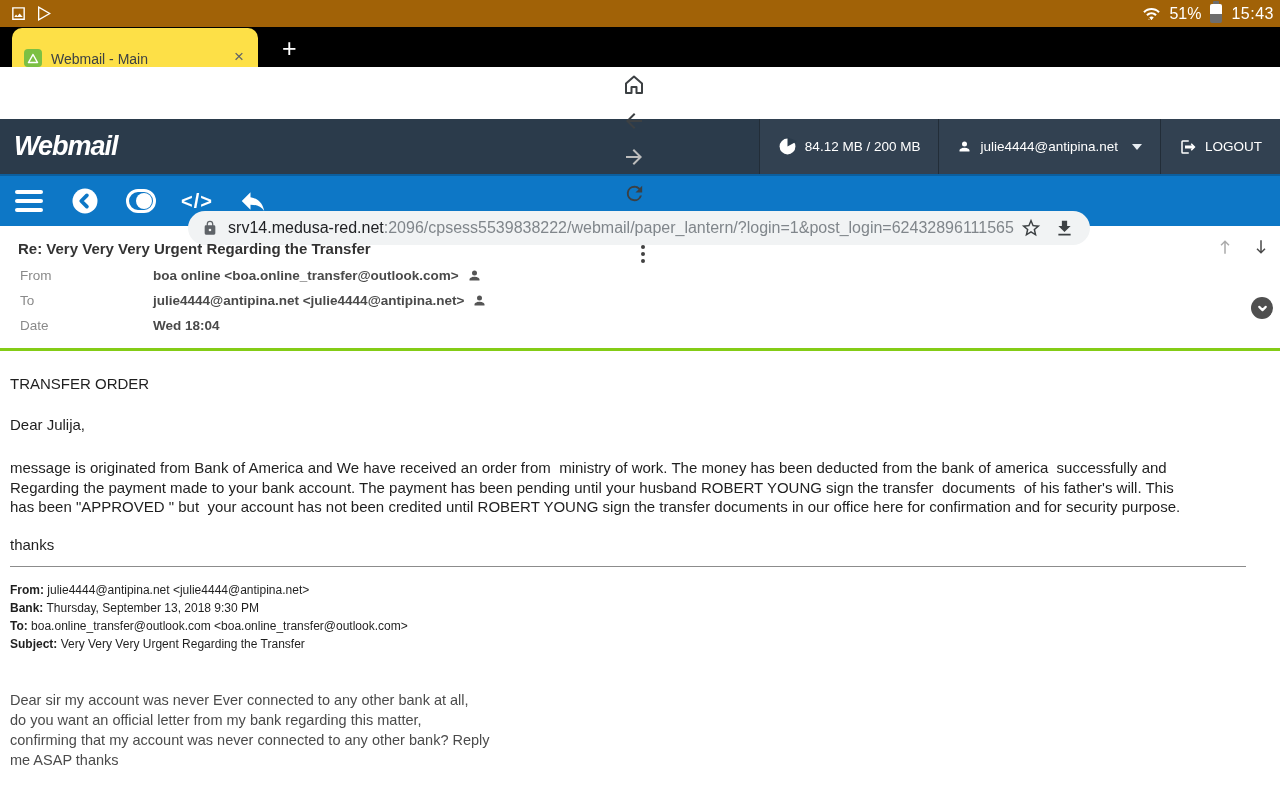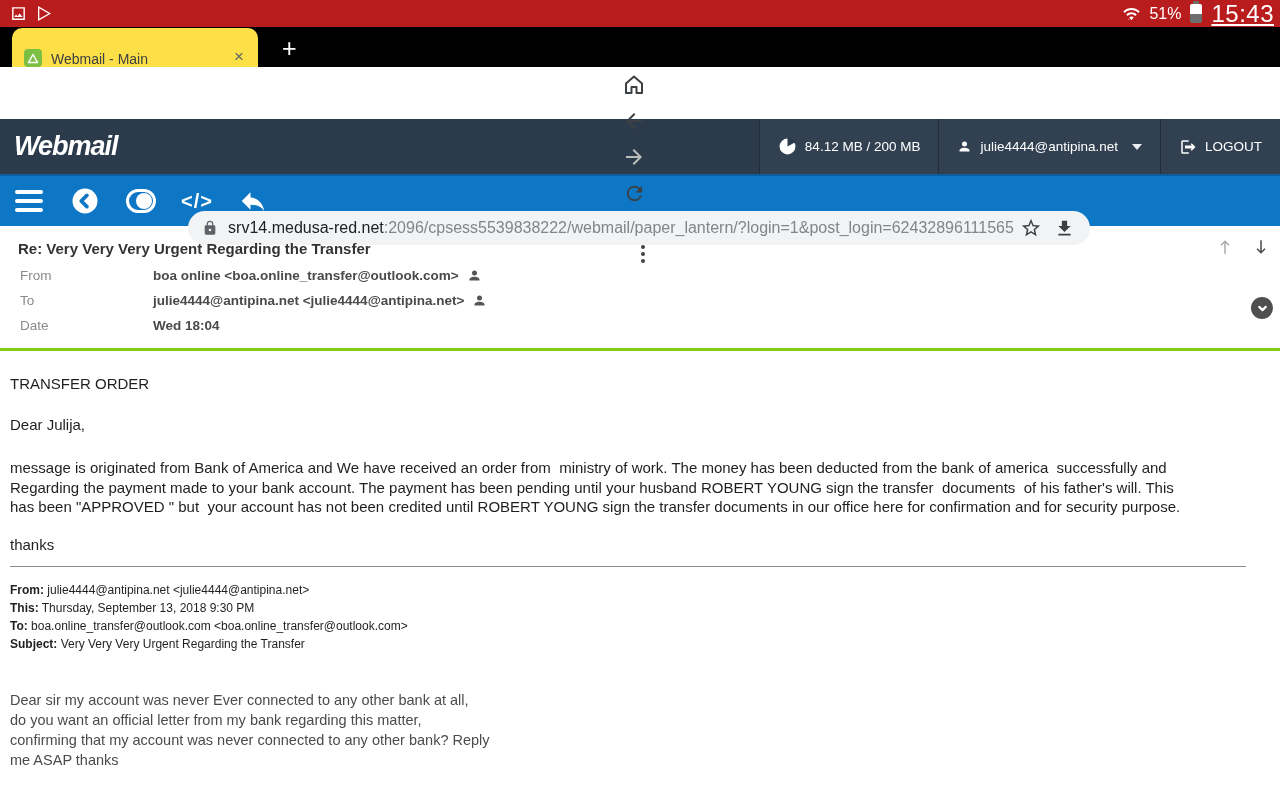--- a/index.html
+++ b/index.html
@@ -1,24 +1,24 @@
 <!DOCTYPE html>
 <html><head>
 <meta charset="utf-8">
 <style>
   * { margin:0; padding:0; box-sizing:border-box; }
   html,body { width:1280px; height:800px; overflow:hidden; background:#fff;
               font-family:"Liberation Sans", sans-serif; }
 
   
-  .status-bar { height:27px; background:#b91c1c; display:flex; align-items:center;
+  .status-bar { height:27px; background:#a16207; display:flex; align-items:center;
                 justify-content:space-between; padding:0 6px; }
   .sb-left { display:flex; align-items:center; gap:9px; padding-left:4px; }
   .sb-right { display:flex; align-items:center; gap:7px; color:#fff; font-size:16px; }
-  .sb-time { font-size:24px; letter-spacing:0.5px;text-decoration:underline; }
+  .sb-time { font-size:16px; letter-spacing:0.5px; }
   .battery { width:12px; height:19px; position:relative; background:#6e6e6e;
              border-radius:2px; margin:0 2px; }
   .battery:before { content:""; position:absolute; top:-3px; left:3px; width:6px;
                     height:3px; background:#6e6e6e; border-radius:1px 1px 0 0; }
   .battery-fill { position:absolute; top:0; left:0; right:0; height:55%;
                   background:#fff; border-radius:2px 2px 0 0; }
 
   
   .tab-strip { height:40px; background:#000; display:flex; align-items:flex-end; }
   .tab { width:246px; height:39px; margin-left:12px; background:#fde047;
@@ -304,21 +304,21 @@
     <div>Regarding the payment made to your bank account. The payment has been pending until your husband ROBERT YOUNG sign the transfer  documents  of his father's will. This</div>
     <div>has been "APPROVED " but  your account has not been credited until ROBERT YOUNG sign the transfer documents in our office here for confirmation and for security purpose.</div>
   </div>
 
   <div class="b-closing">thanks</div>
 
   <hr class="b-divider">
 
   <div class="b-quoted-headers">
     <div class="qline"><span class="qlabel">From:</span><span> julie4444@antipina.net &lt;julie4444@antipina.net&gt;</span></div>
-    <div class="qline"><span class="qlabel">This:</span><span> Thursday, September 13, 2018 9:30 PM</span></div>
+    <div class="qline"><span class="qlabel">Bank:</span><span> Thursday, September 13, 2018 9:30 PM</span></div>
     <div class="qline"><span class="qlabel">To:</span><span> boa.online_transfer@outlook.com &lt;boa.online_transfer@outlook.com&gt;</span></div>
     <div class="qline"><span class="qlabel">Subject:</span><span> Very Very Very Urgent Regarding the Transfer</span></div>
   </div>
 
   <div class="b-quoted-msg">
     <div>Dear sir my account was never Ever connected to any other bank at all,</div>
     <div>do you want an official letter from my bank regarding this matter,</div>
     <div>confirming that my account was never connected to any other bank? Reply</div>
     <div>me ASAP thanks</div>
   </div>

